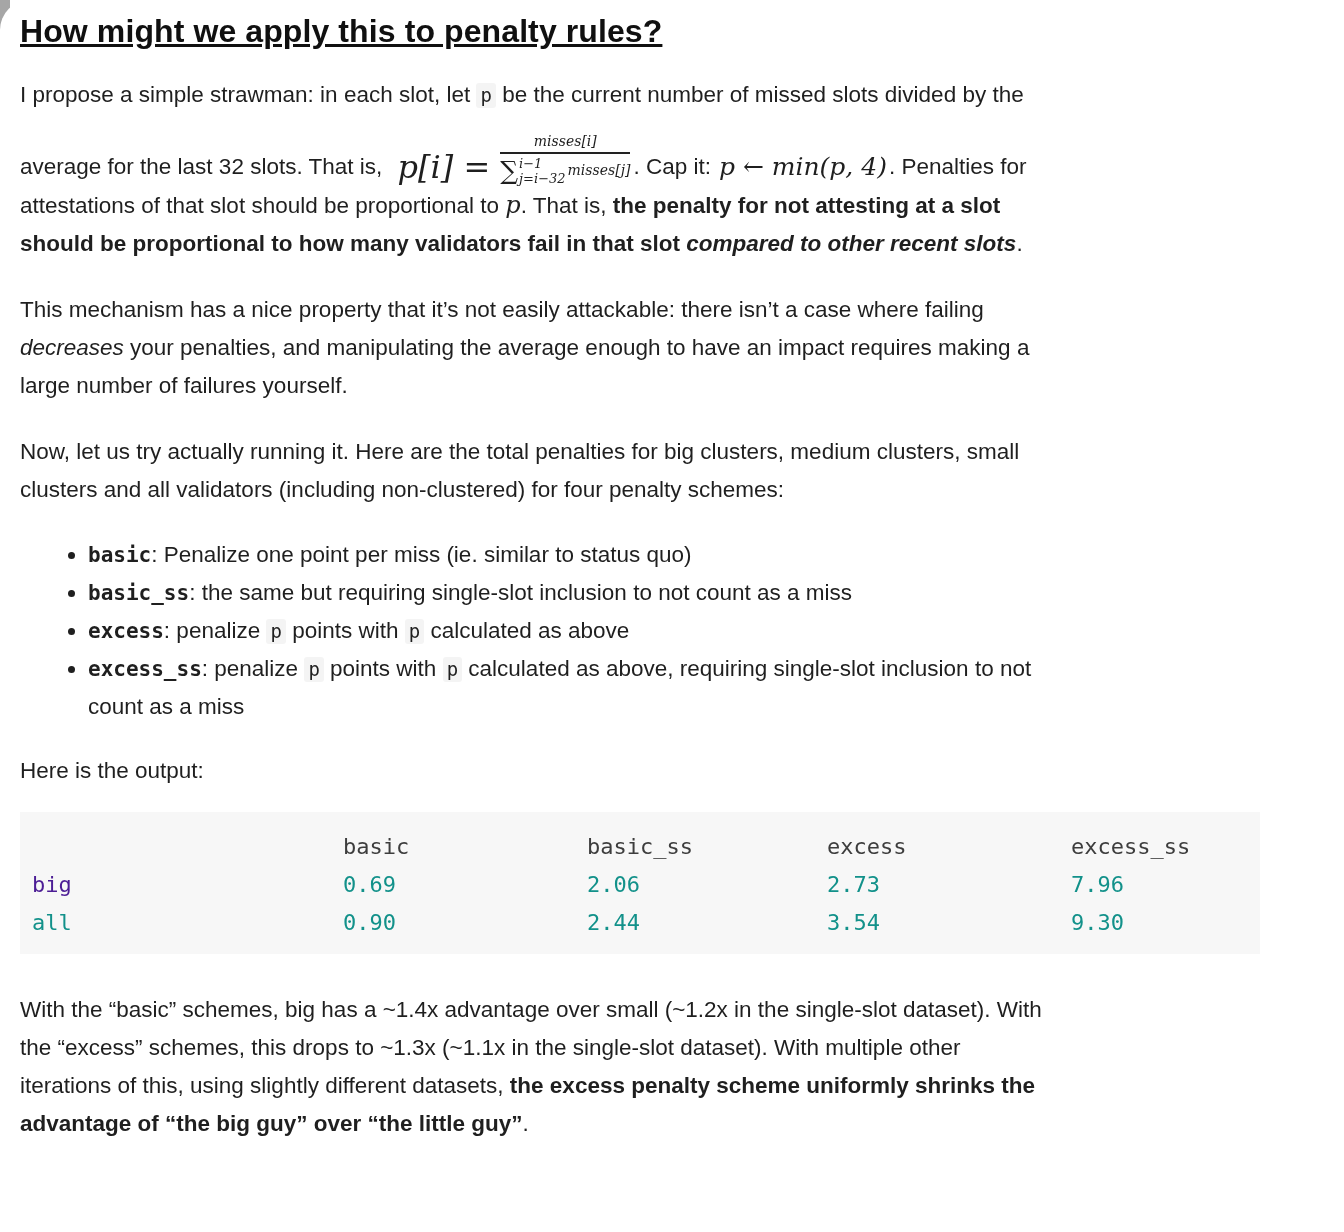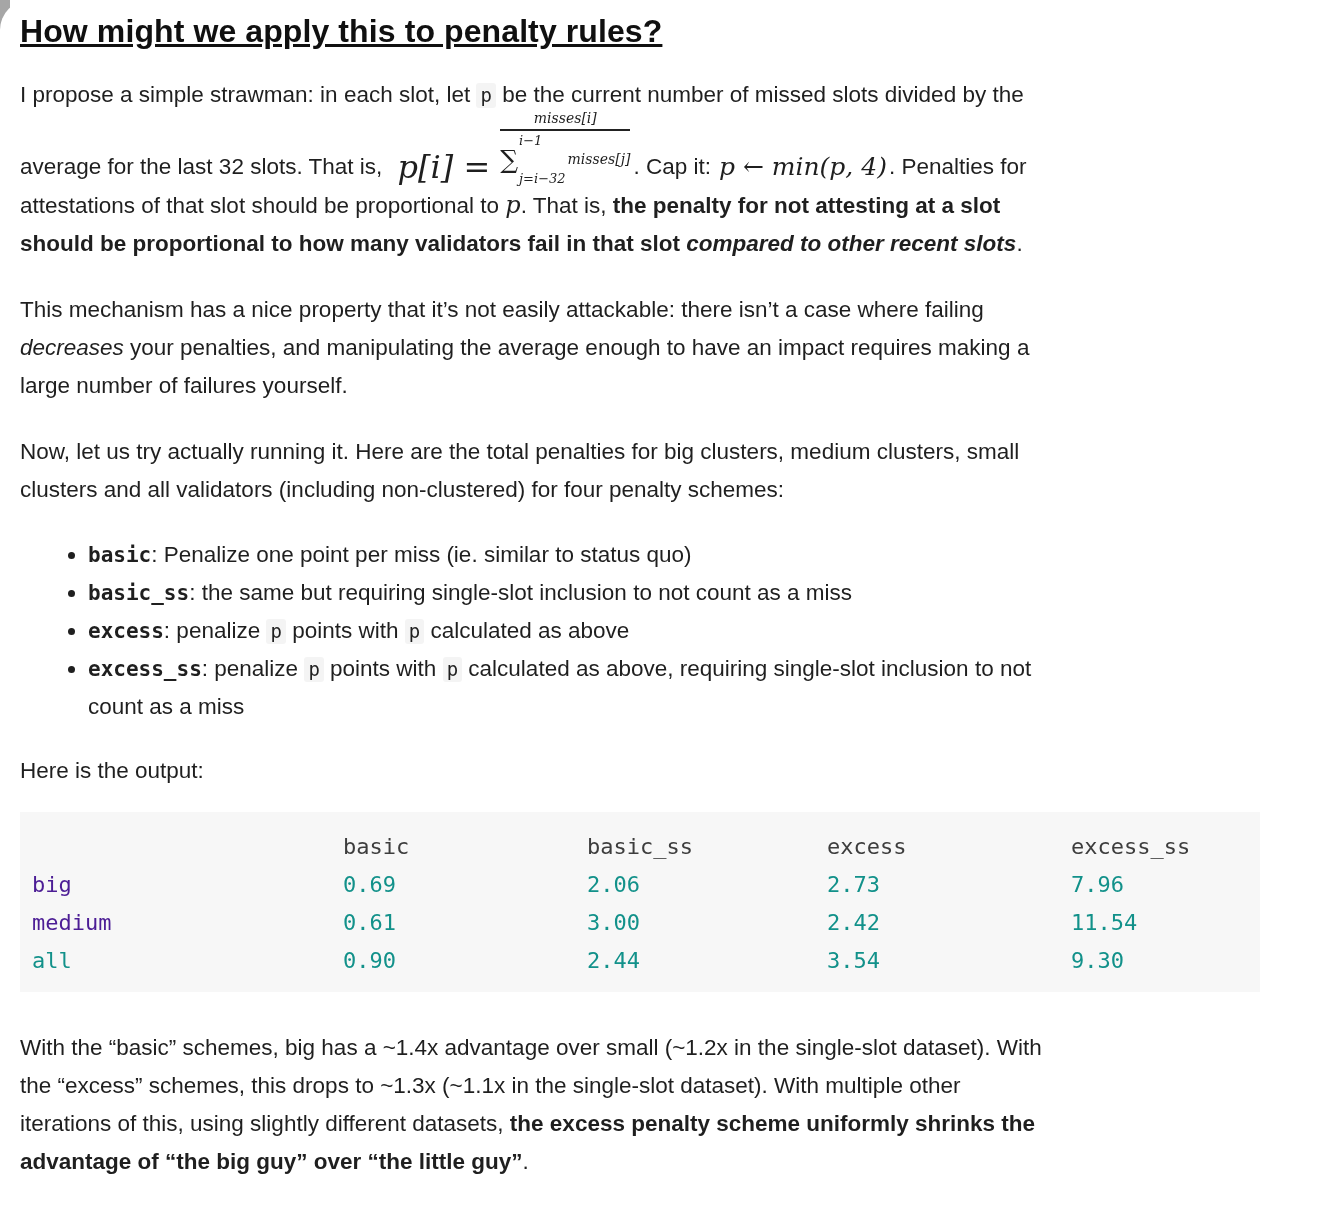--- a/index.html
+++ b/index.html
@@ -41,21 +41,21 @@
   }
 
   
   .math { font-family:"DejaVu Serif", serif; font-style:italic; }
   .fline { display:flex; align-items:flex-end; height:72px; white-space:pre; }
   .m-lhs { font-size:32px; margin-left:9px; }
   .frac { display:inline-flex; flex-direction:column; align-items:center; margin:0 3px 0 10px; transform:translateY(-1px); }
   .fnum { font-size:14px; line-height:1.1; padding-bottom:3px;font-style:italic; }
   .fden { border-top:2px solid #222; display:inline-flex; align-items:center; padding-top:2px; }
   .sum { font-size:25px; font-style:normal; line-height:1; }
-  .scripts { display:inline-flex; flex-direction:column; align-items:flex-start; font-size:13px; line-height:1.1; margin:0 2px 0 1px; transform:translateY(1px);gap:23px; }
+  .scripts { display:inline-flex; flex-direction:column; align-items:flex-start; font-size:13px; line-height:1.1; margin:0 2px 0 1px; transform:translateY(1px); }
   .m-cap { font-size:25px; margin:0 2px 0 8px; }
   .m-p { font-size:24px; }
 
   
   ul.schemes { margin:0 0 26px 0; padding:0 0 0 68px; width:1240px; }
   ul.schemes li { font-size:22.5px; line-height:38px; }
   .kw { font-family:"DejaVu Sans Mono", monospace; font-weight:bold; font-size:21px; }
 
   
   .codeblock {
@@ -145,27 +145,20 @@
         <td class="hdr">excess_ss</td>
       </tr>
       <tr>
         <td class="lbl">big</td>
         <td class="val">0.69</td>
         <td class="val">2.06</td>
         <td class="val">2.73</td>
         <td class="val">7.96</td>
       </tr>
       <tr>
-        <td class="lbl">medium</td>
-        <td class="val">0.61</td>
-        <td class="val">3.00</td>
-        <td class="val">2.42</td>
-        <td class="val">11.54</td>
-      </tr>
-      <tr>
         <td class="lbl lbl-teal">all</td>
         <td class="val">0.90</td>
         <td class="val">2.44</td>
         <td class="val">3.54</td>
         <td class="val">9.30</td>
       </tr>
     </tbody>
       </table>
   </div>
 

